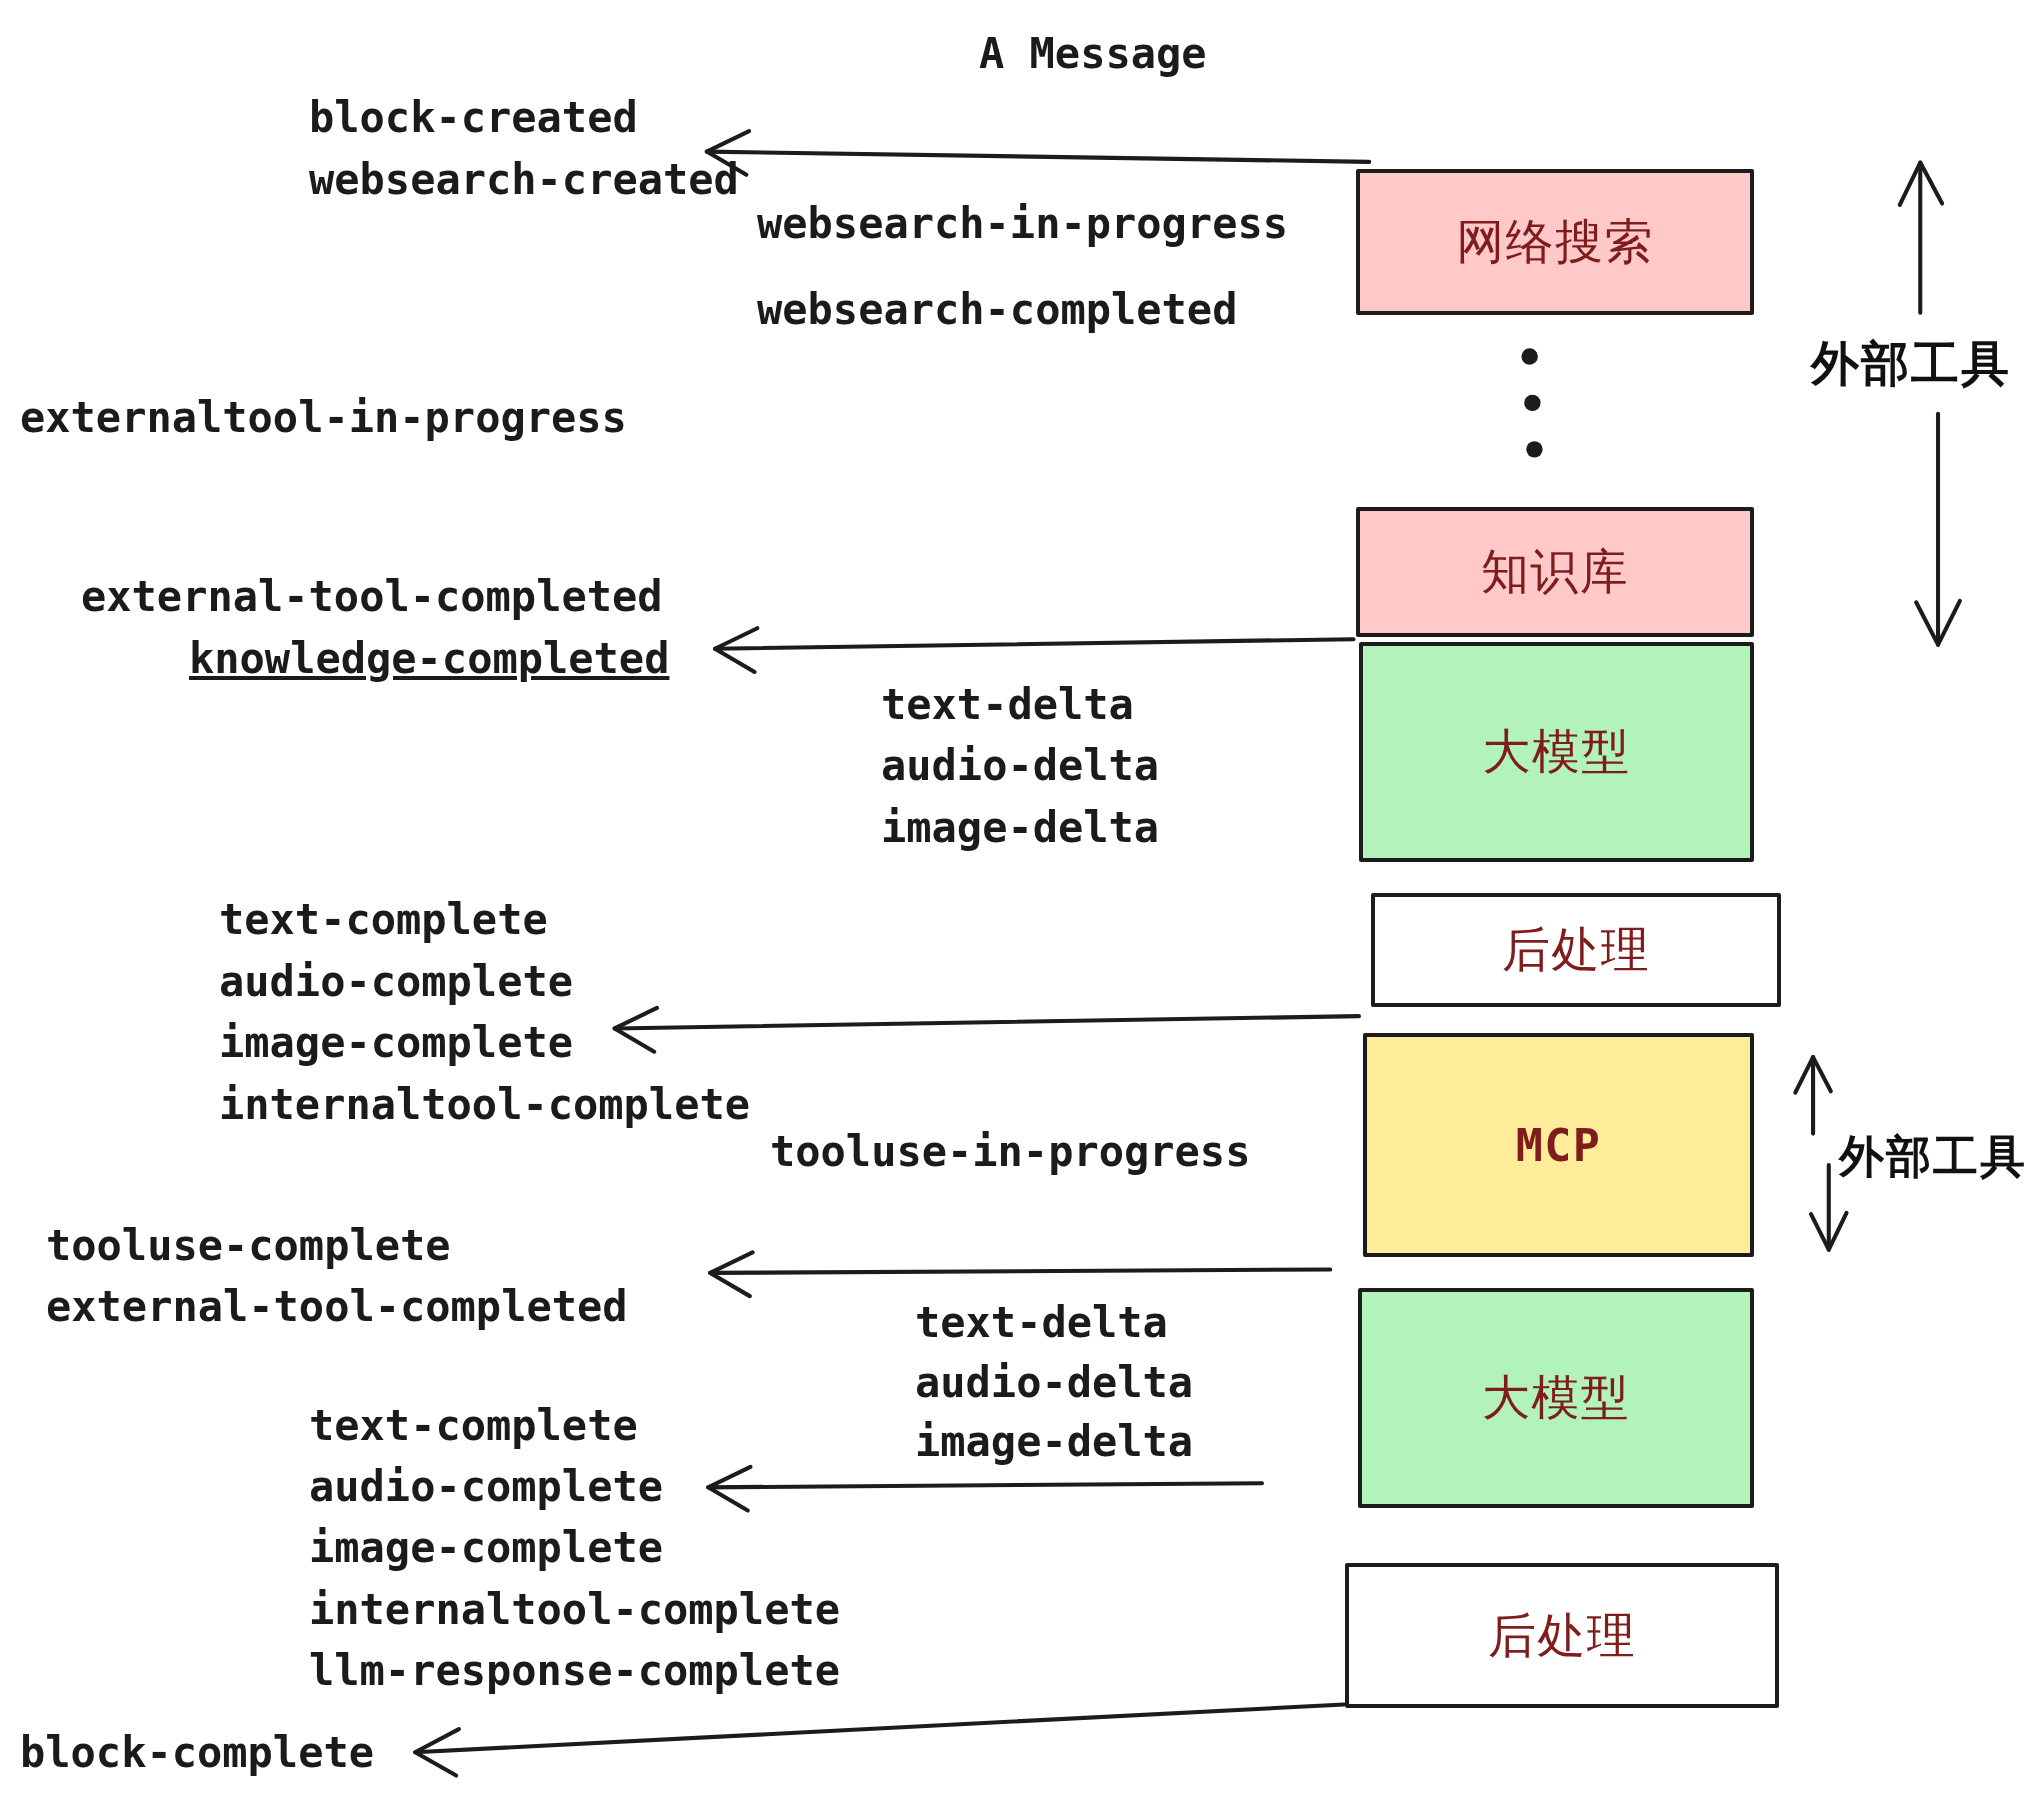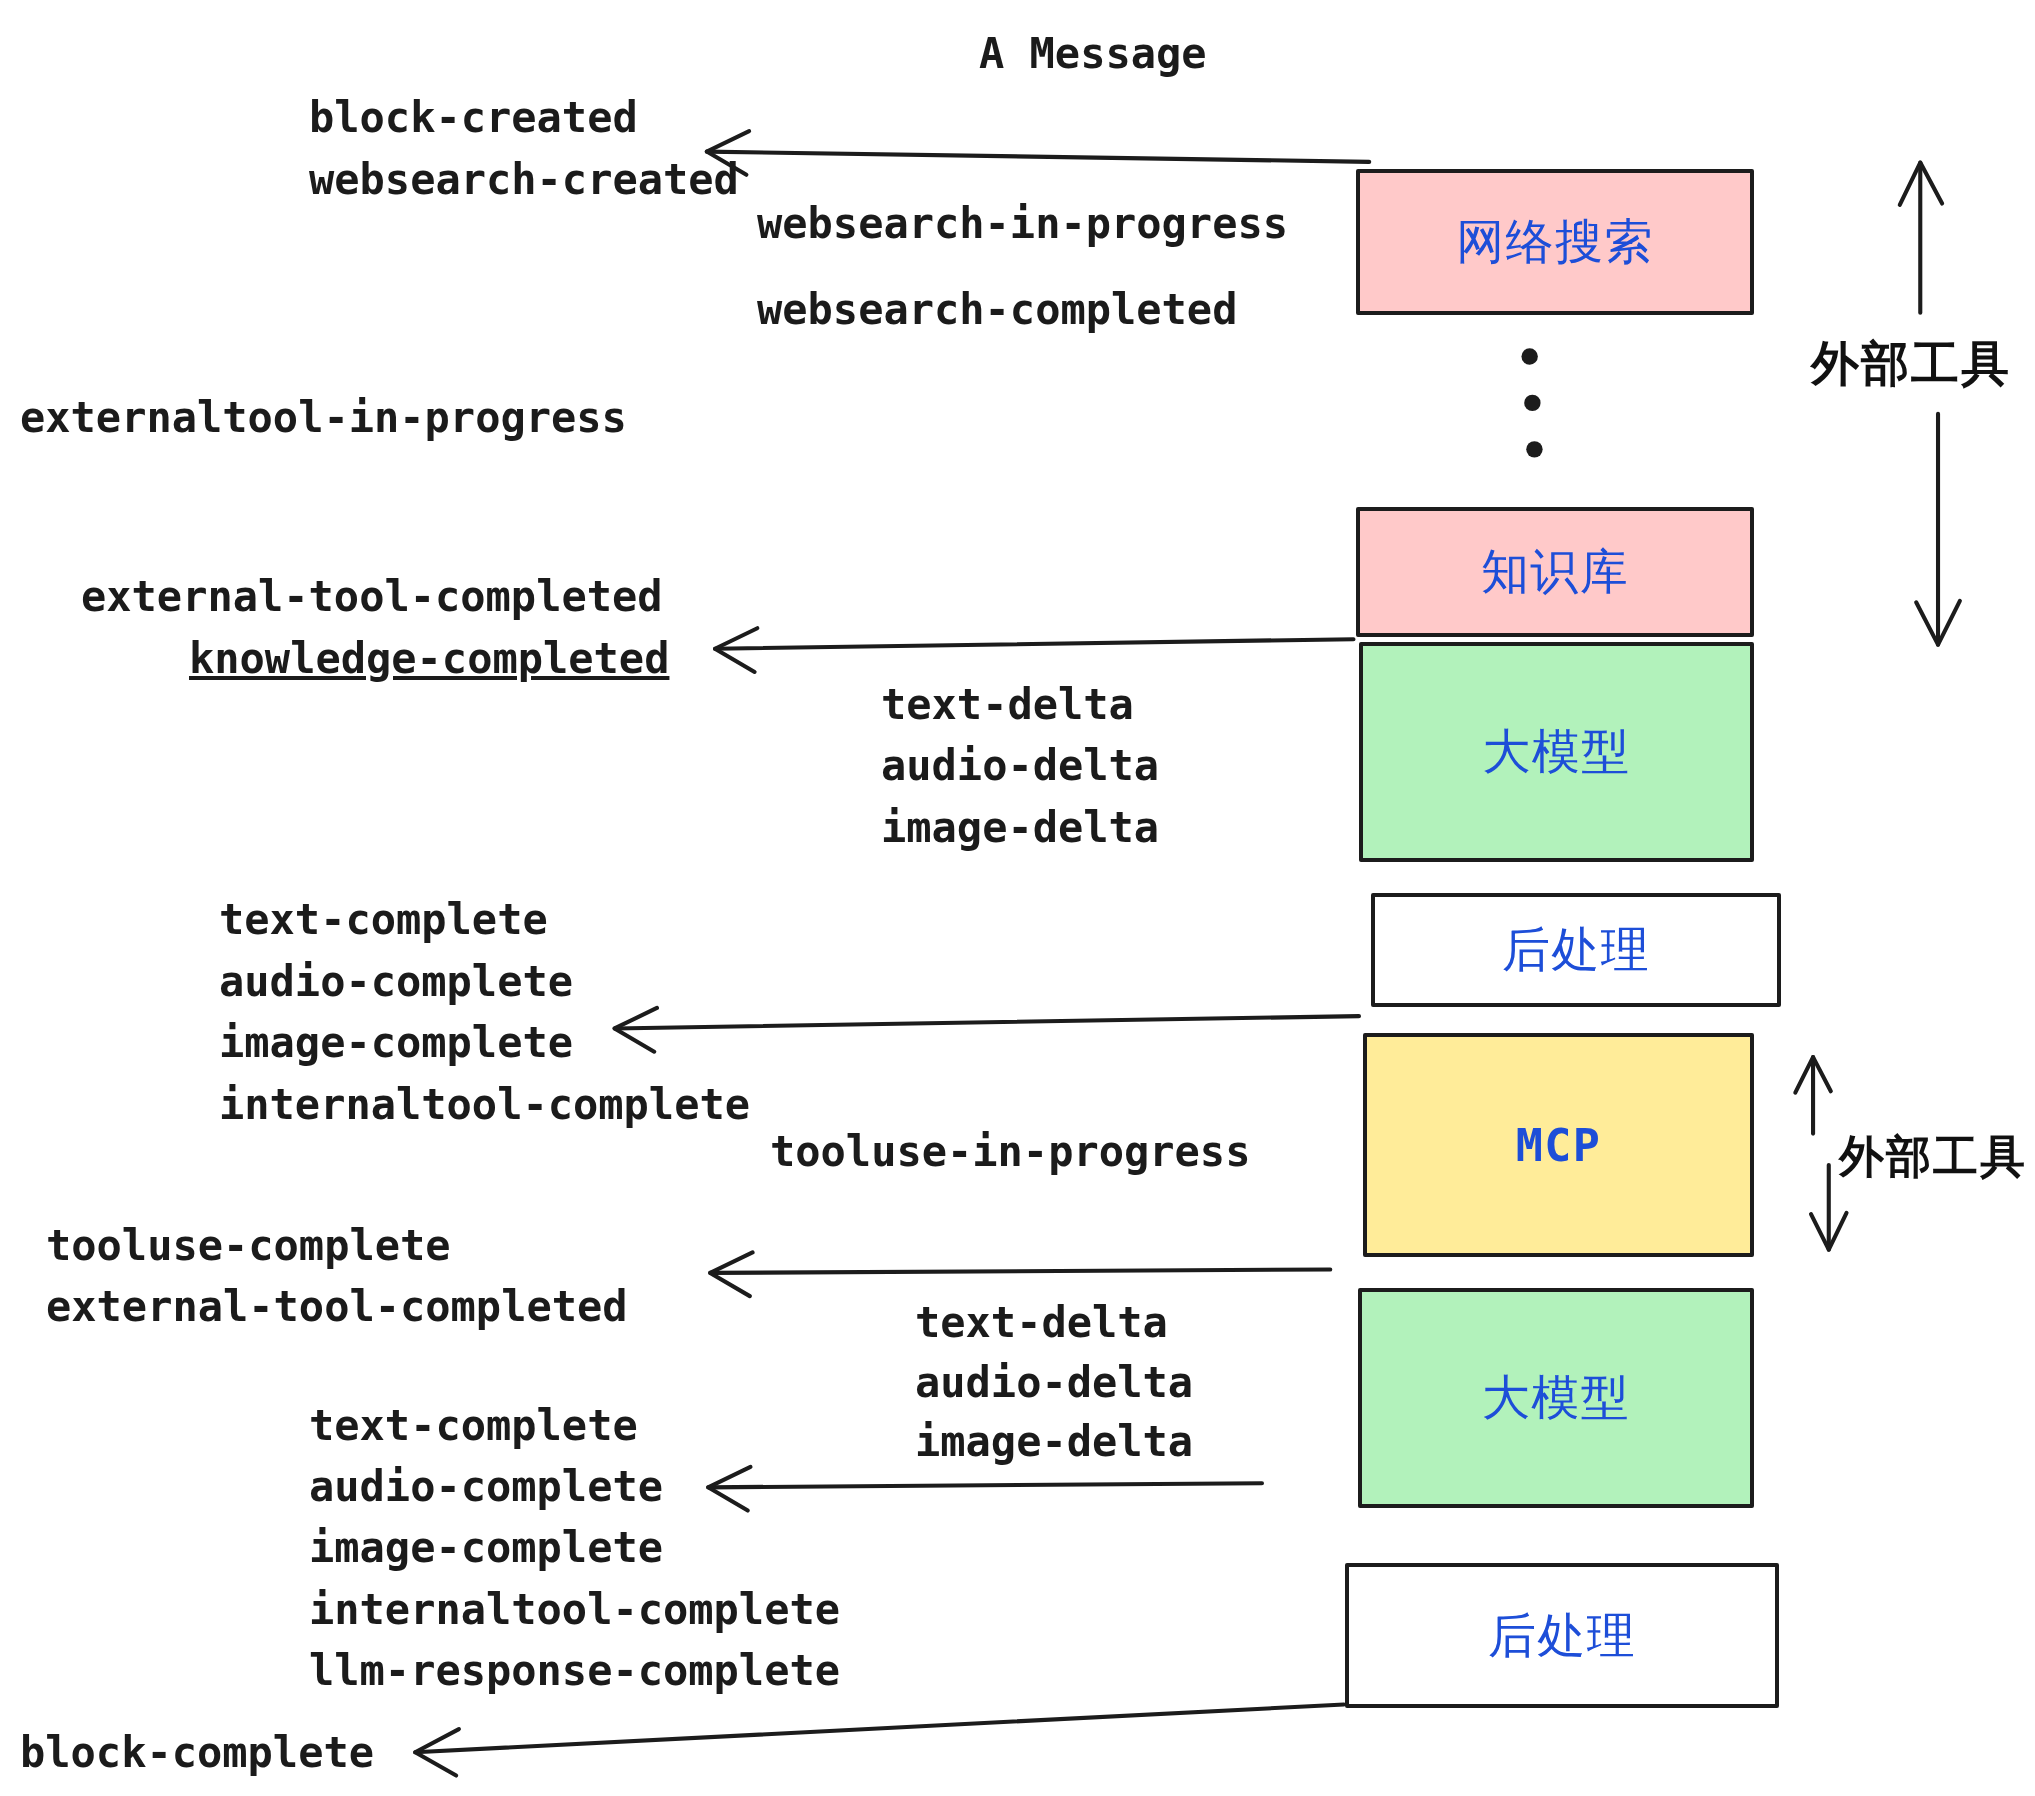--- a/index.html
+++ b/index.html
@@ -13,21 +13,21 @@
       font-size:42px;font-weight:bold;line-height:1.05;white-space:nowrap;color:#1b1b1b;}
 
   
   #title{position:absolute;left:979px;top:11px;font-size:42px;font-weight:bold;
          font-family:"DejaVu Sans Mono","Liberation Mono",monospace;white-space:nowrap;margin-top:18px;}
 
   
   .box{position:absolute;border:4.1px solid #1c1c1c;border-radius:2px;
        display:flex;align-items:center;justify-content:center;box-sizing:border-box;}
   .box .lbl{font-family:"Liberation Sans","DejaVu Sans",sans-serif;font-size:48px;
-            font-weight:500;color:#1d4ed8;letter-spacing:1.4px;}
+            font-weight:500;color:#7f1d1d;letter-spacing:1.4px;}
   #box-websearch{left:1356px;top:169px;width:398px;height:146px;background:#ffc9c9;}
   #box-knowledge{left:1356px;top:507px;width:398px;height:130px;background:#ffc9c9;}
   #box-llm1{left:1359px;top:642px;width:395px;height:220px;background:#b2f2bb;}
   #box-post1{left:1371px;top:893px;width:410px;height:114px;background:#ffffff;}
   #box-mcp{left:1363px;top:1033px;width:391px;height:224px;background:#ffec99;}
   #box-mcp .lbl{font-family:"DejaVu Sans Mono","Liberation Mono",monospace;font-weight:bold;font-size:45px;}
   #box-llm2{left:1358px;top:1288px;width:396px;height:220px;background:#b2f2bb;}
   #box-post2{left:1345px;top:1563px;width:434px;height:145px;background:#ffffff;}
 
   

